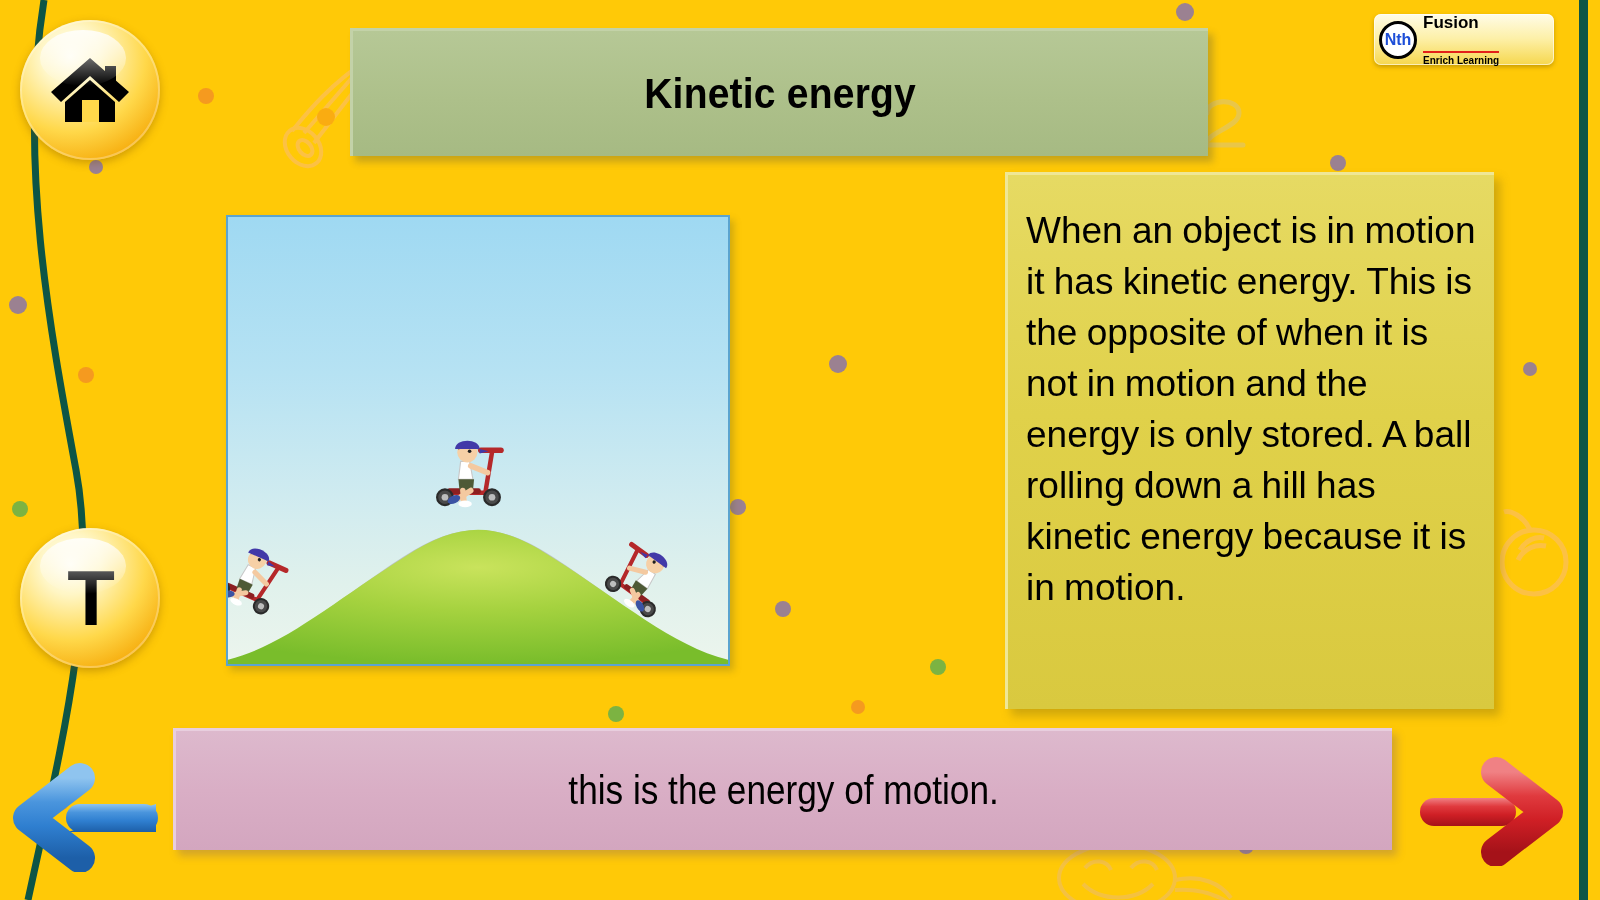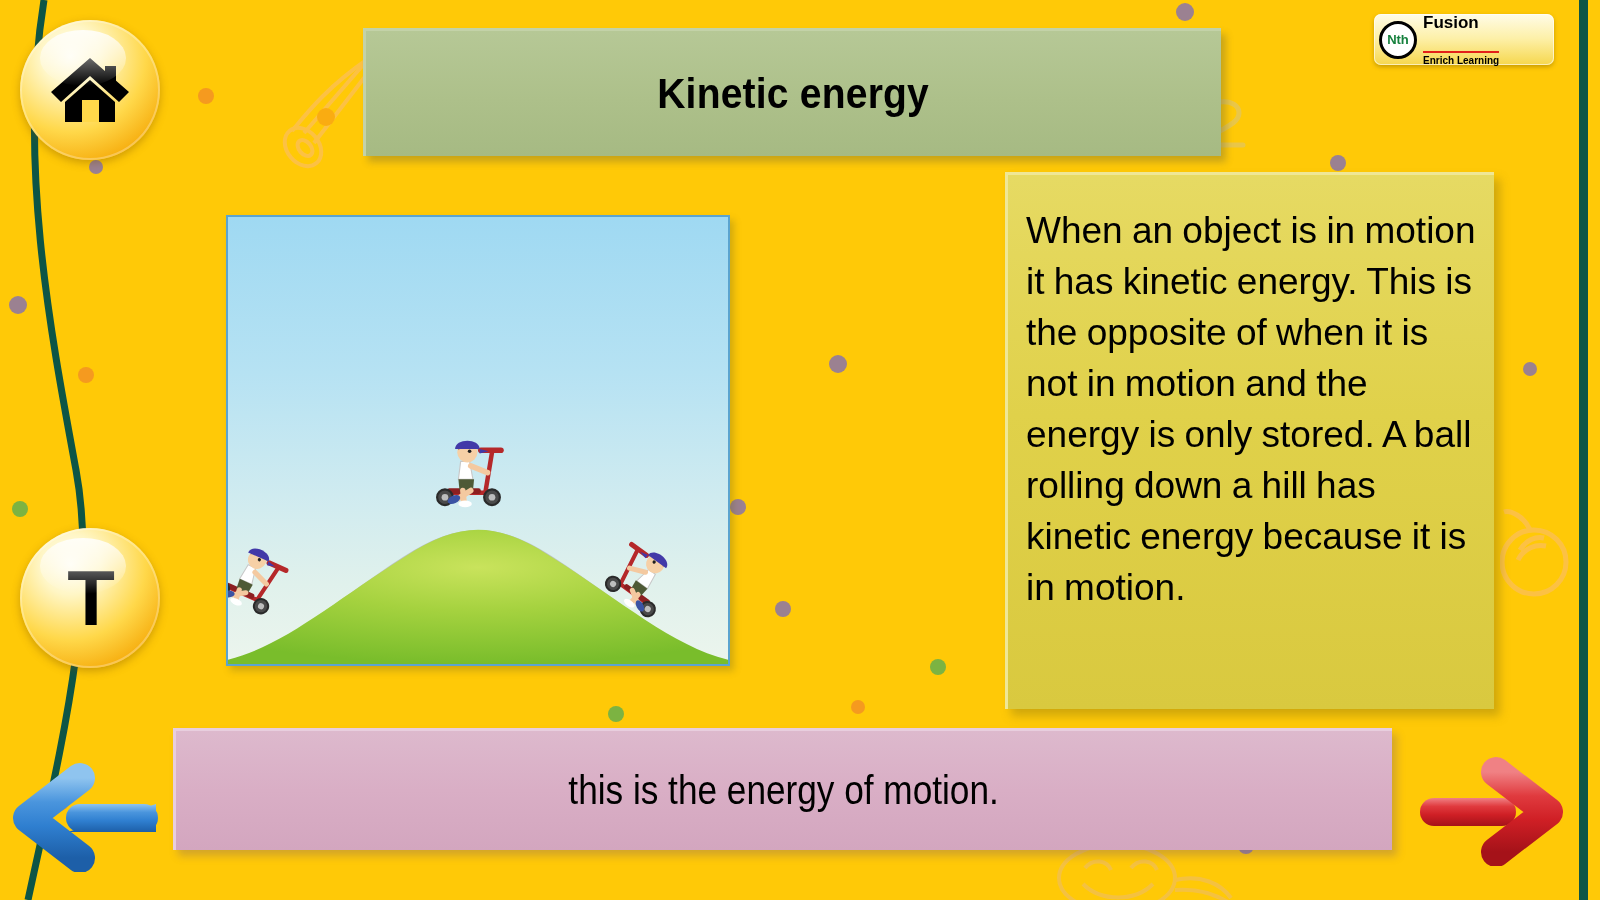--- a/index.html
+++ b/index.html
@@ -53,21 +53,21 @@
   #home-orb { left:20px;  top:20px;  width:140px; height:140px; }
   #text-orb { left:20px;  top:528px; width:140px; height:140px; }
 
   
   .arrow-btn { position:absolute; cursor:pointer; }
   #prev-arrow { left:8px;   top:762px; }
   #next-arrow { left:1408px;top:756px; }
 
   
   #title-banner {
-    position:absolute; left:363px; top:28px; width:858px; height:128px;
+    position:absolute; left:350px; top:28px; width:858px; height:128px;
     background:linear-gradient(180deg,#b6c896 0%, #adc08a 55%, #a6ba83 100%);
     box-shadow:5px 6px 7px rgba(90,90,60,.33);
     display:flex; align-items:center; justify-content:center;
     border-top:3px solid #c3d2a8; border-left:3px solid #c3d2a8;
   }
   #title-text {
     font-size:42px; font-weight:bold; color:#000;
     font-stretch:condensed; letter-spacing:.2px;
     transform:scaleX(.93); transform-origin:center;
   }
@@ -113,21 +113,21 @@
     background:linear-gradient(180deg,#fffce8 0%, #fdf0a8 48%, #f6d74e 100%);
     border-radius:7px;
     box-shadow:0 2px 4px rgba(130,100,0,.45), inset 0 0 0 1px rgba(255,255,255,.6);
     display:flex; align-items:center; padding:0 6px 0 5px; gap:6px;
     cursor:pointer;
   }
   #logo-mark {
     width:38px; height:38px; border-radius:50%;
     background:#fff; border:3px solid #000;
     display:flex; align-items:center; justify-content:center;
-    font-size:13px; font-weight:bold; color:#15803d; flex:0 0 auto;
+    font-size:16px; font-weight:bold; color:#1d4ed8; flex:0 0 auto;
   }
   #logo-words { display:flex; flex-direction:column; line-height:1; }
   #logo-title {
     font-size:17px; font-weight:bold; color:#000;
     border-bottom:2px solid #e32119; padding-bottom:20px;
   }
   #logo-sub { font-size:10px; font-weight:bold; color:#000; padding-top:3px; }
 </style>
 </head>
 <body>

